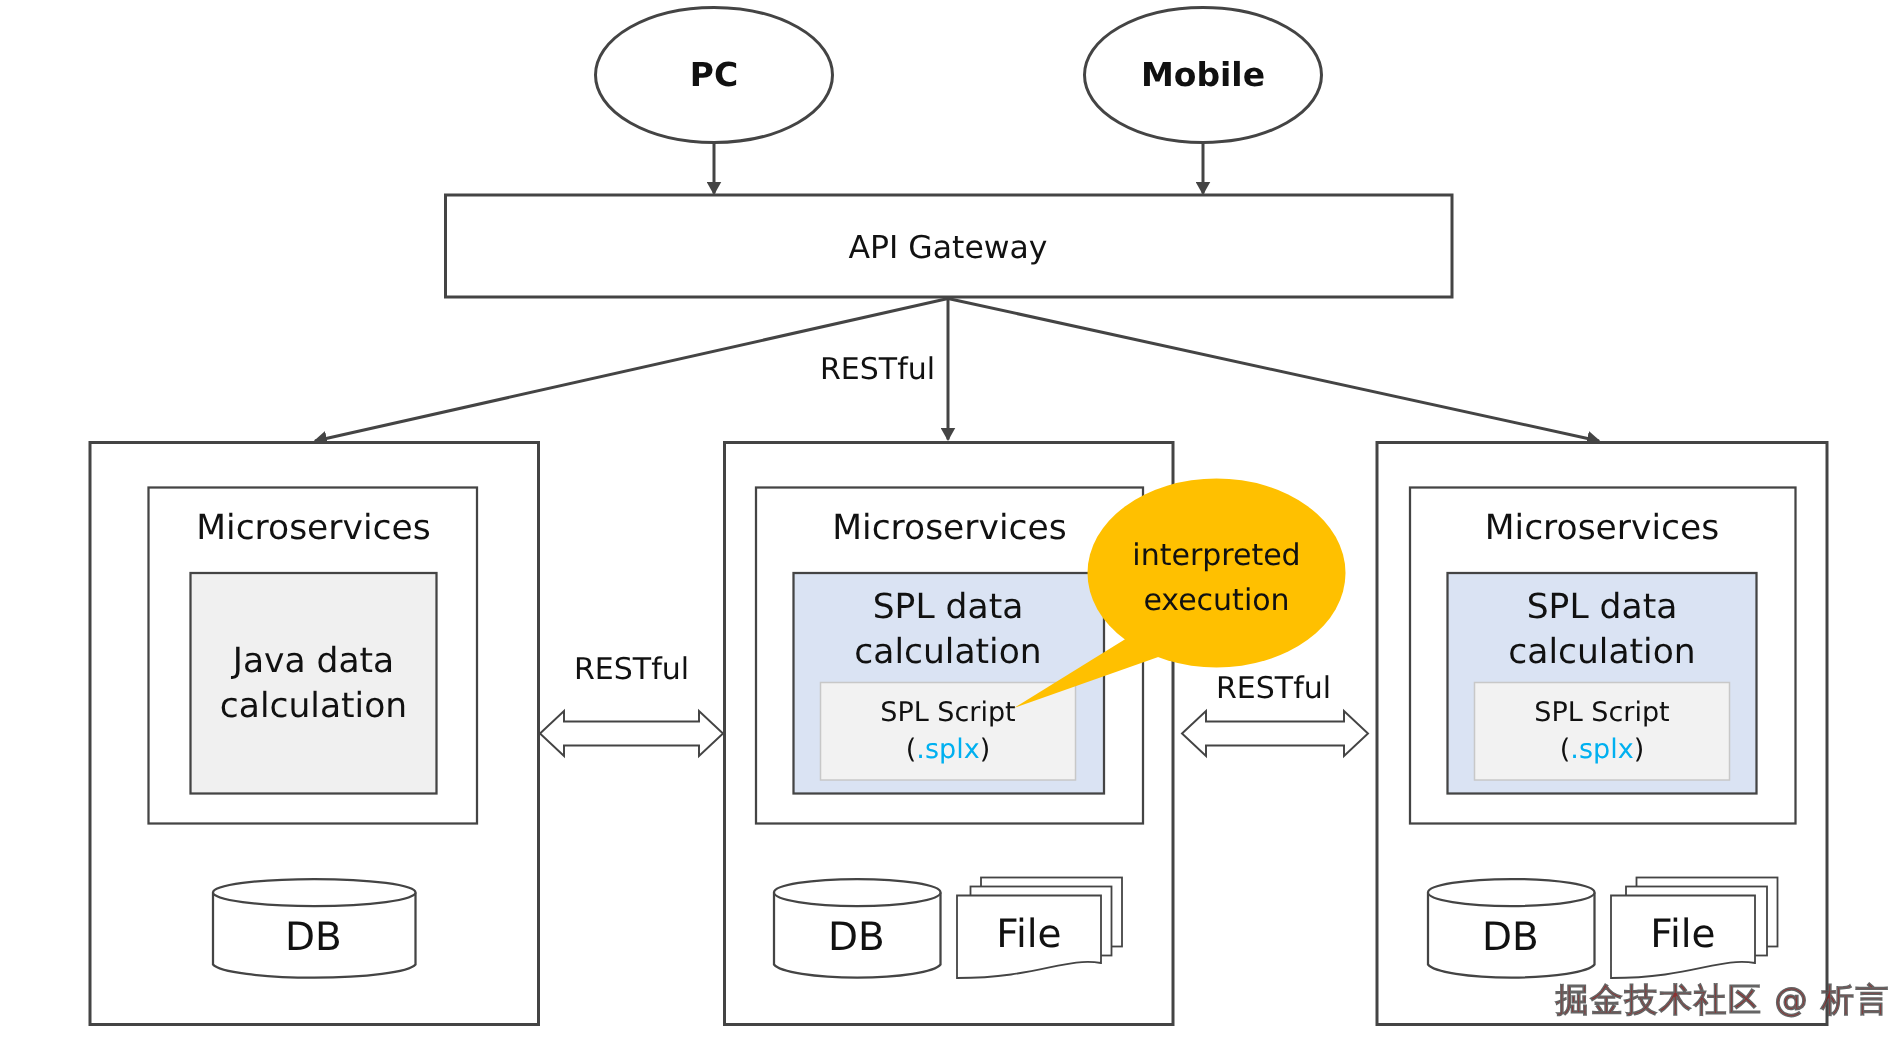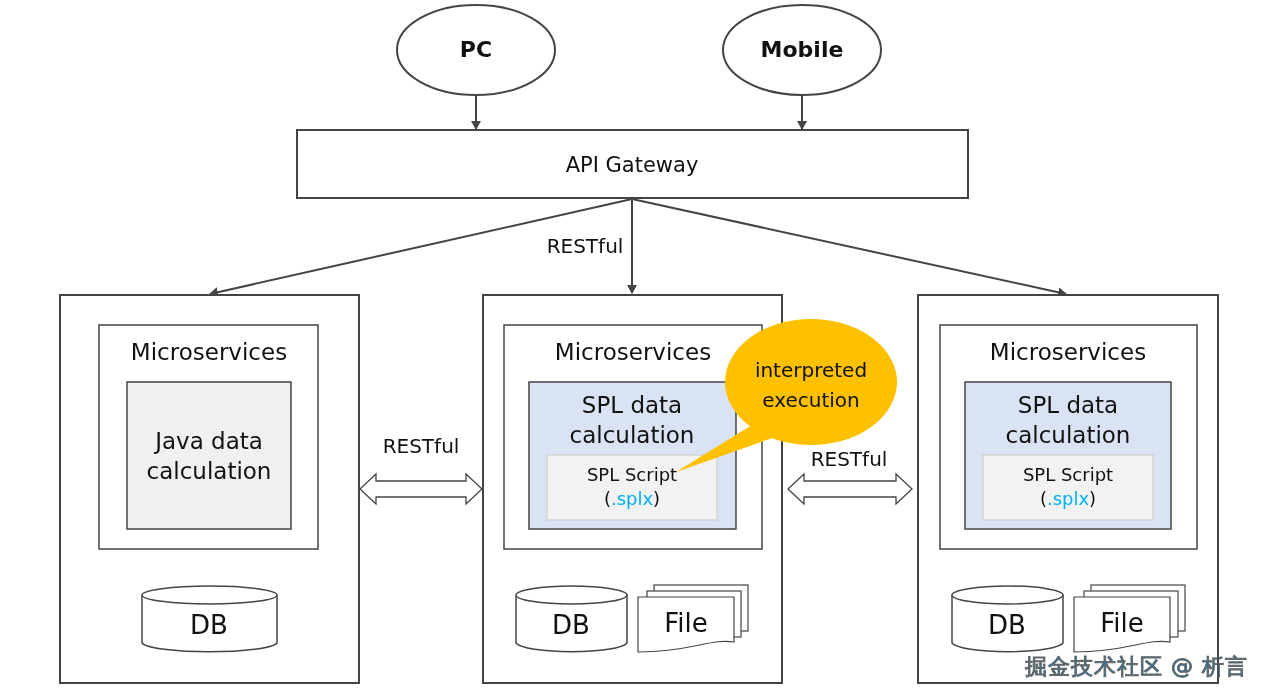--- a/index.html
+++ b/index.html
@@ -1,19 +1,19 @@
 <!DOCTYPE html>
 <html><head>
 <meta charset="utf-8">
 <style>
   html, body { margin:0; padding:0; background:#ffffff; }
   body { width:1268px; height:698px; position:relative; overflow:hidden; font-family:"Liberation Sans", "DejaVu Sans", sans-serif; color:#111; }
   svg#dia { position:absolute; left:0; top:0; }
   .t { font-family:"DejaVu Sans", "Liberation Sans", sans-serif; fill:#111; text-anchor:middle; dominant-baseline:middle; }
-  .wm { position:absolute; right:20px; bottom:16px; font-family:"DejaVu Sans", sans-serif; font-size:22px; color:#0369a1; -webkit-text-stroke:1px #555; letter-spacing:1px; opacity:0.9; }
+  .wm { position:absolute; right:8px; bottom:16px; font-family:"DejaVu Sans", sans-serif; font-size:22px; color:#7f1d1d; -webkit-text-stroke:1px #555; letter-spacing:1px; opacity:0.9; }
 </style>
 </head>
 <body>
 
 <svg id="dia" width="1268" height="698" viewBox="0 0 1268 698">
   <defs>
     <marker id="ah" markerWidth="10" markerHeight="10" refX="8" refY="5" orient="auto" markerUnits="userSpaceOnUse">
       <path d="M0,0 L9,5 L0,10 z" fill="#444"></path>
     </marker>
   </defs>

